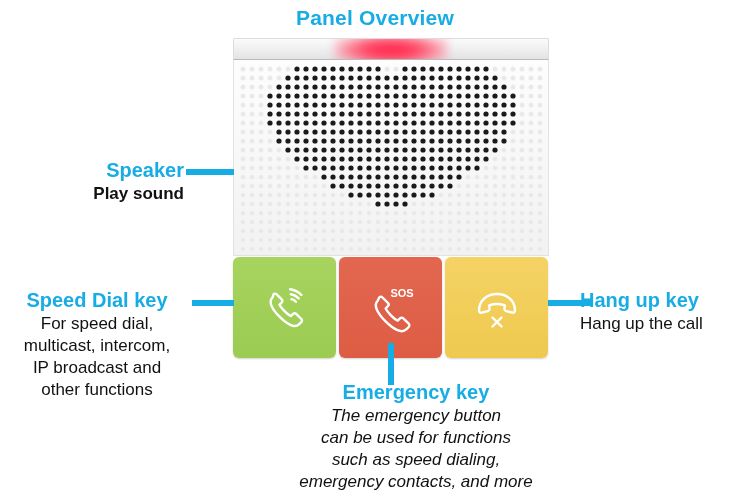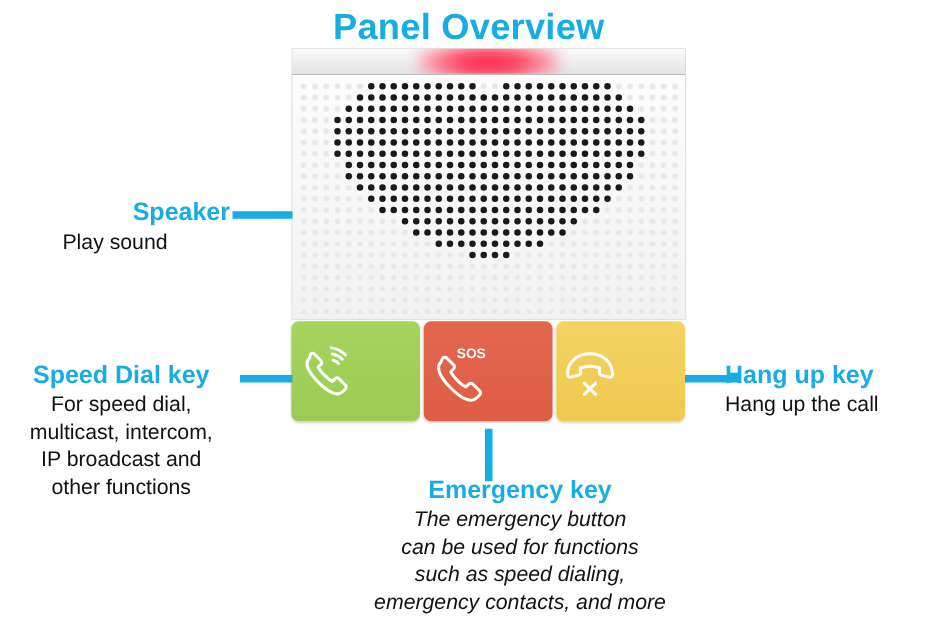--- a/index.html
+++ b/index.html
@@ -18,21 +18,21 @@
     overflow: hidden;
   }
 
   
   .title {
     position: absolute;
     left: 0;
     top: 6px;
     width: 750px;
     text-align: center;
-    font-size: 29px;
+    font-size: 21px;
     font-weight: bold;
     color: #17ade4;
     letter-spacing: 0.2px;
   }
 
   
   .device {
     position: absolute;
     left: 233px;
     top: 38px;
@@ -89,25 +89,26 @@
     left: 0;
     top: 219px;
     width: 316px;
     height: 101px;
     display: flex;
     gap: 3px;
   }
   .btn {
     position: relative;
     width: 103px;
-    height: 80px;
+    height: 101px;
     border-radius: 6px;
     box-shadow: 0 1px 2px rgba(0,0,0,0.18);
     display: flex;
     align-items: center;
+    justify-content: center;
   }
   .btn-green  { background: linear-gradient(180deg, #a6d45f 0%, #9ccb52 100%); }
   .btn-red    { background: linear-gradient(180deg, #e3674f 0%, #dd5c44 100%); }
   .btn-yellow { background: linear-gradient(180deg, #f4d365 0%, #efc94f 100%); }
 
   .btn svg { display: block; }
 
   
   .lead {
     position: absolute;
@@ -126,21 +127,21 @@
     white-space: nowrap;
   }
   .callout .body {
     color: #111111;
     font-size: 17px;
     line-height: 22px;
   }
 
   .co-speaker      { left: 0;   top: 158px; width: 232px; text-align: right; padding-right: 14px; box-sizing: border-box; }
   .co-speaker .head{ text-align: right; padding-right: 34px; }
-  .co-speaker .body{ text-align: center; padding-right: 34px; }
+  .co-speaker .body{ text-align: right; padding-right: 34px; font-weight: bold; }
 
   .co-speeddial      { left: 0;   top: 288px; width: 228px; box-sizing: border-box; padding-right: 34px; text-align: center; }
   .co-hangup         { left: 580px; top: 288px; width: 170px; text-align: left; }
   .co-emergency      { left: 266px; top: 380px; width: 300px; text-align: center; }
 </style>
 </head>
 <body>
 
 <div id="stage">
 

